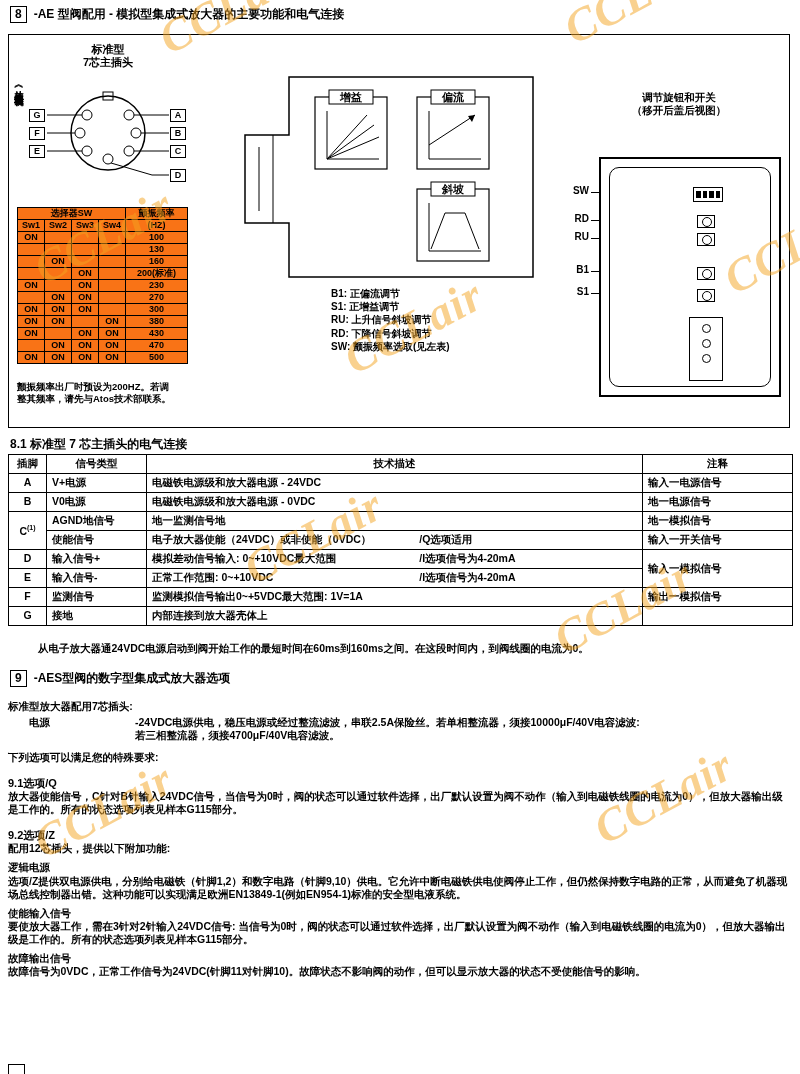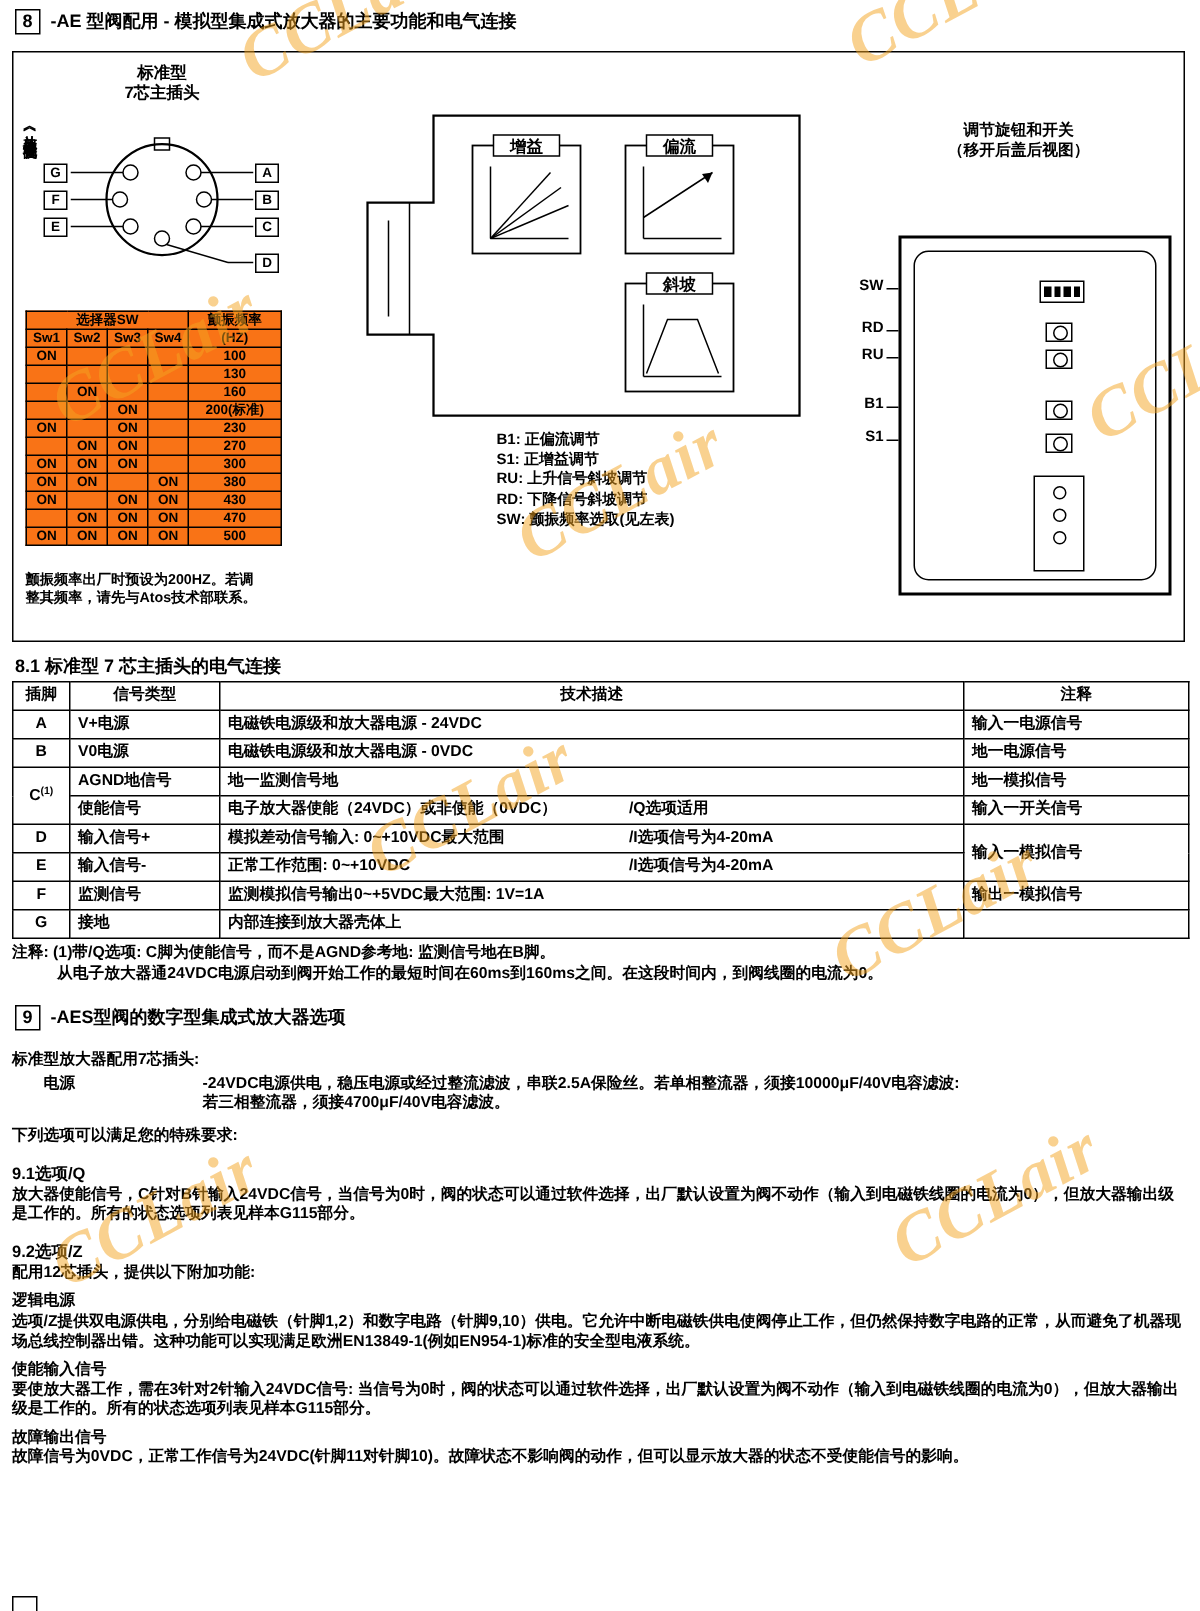--- a/index.html
+++ b/index.html
@@ -254,21 +254,21 @@
     </svg>
 
     <div class="legend" style="left:322px;top:252px">
       <div>B1: 正偏流调节</div>
       <div>S1: 正增益调节</div>
       <div>RU: 上升信号斜坡调节</div>
       <div>RD: 下降信号斜坡调节</div>
       <div>SW: 颤振频率选取(见左表)</div>
     </div>
 
-    <div class="panel-title" style="left:580px;top:46px">
+    <div class="panel-title" style="left:580px;top:56px">
       <div>调节旋钮和开关</div>
       <div>（移开后盖后视图）</div>
     </div>
 
     <div class="plabel" style="left:556px;top:150px">SW</div>
     <div class="pline" style="left:582px;top:157px;width:100px"></div>
     <div class="plabel" style="left:556px;top:178px">RD</div>
     <div class="pline" style="left:582px;top:185px;width:104px"></div>
     <div class="plabel" style="left:556px;top:196px">RU</div>
     <div class="pline" style="left:582px;top:203px;width:104px"></div>
@@ -355,21 +355,20 @@
     </tr>
     <tr>
       <td class="td-pin">G</td>
       <td>接地</td>
       <td class="td-desc"><span>内部连接到放大器壳体上</span></td>
       <td></td>
     </tr>
   </tbody>
     </table>
 
-  <div class="note-line" style="left:8px;top:628px">注释: (1)带/Q选项: C脚为使能信号，而不是AGND参考地: 监测信号地在B脚。</div>
   <div class="note-line" style="left:38px;top:642px">从电子放大器通24VDC电源启动到阀开始工作的最短时间在60ms到160ms之间。在这段时间内，到阀线圈的电流为0。</div>
 
   <div class="sec-head" style="left:10px;top:670px">
     <span class="numbox">9</span>
     <span class="sec-title">-AES型阀的数字型集成式放大器选项</span>
   </div>
 
   <div class="s9-body">
     <div>标准型放大器配用7芯插头:</div>
 

